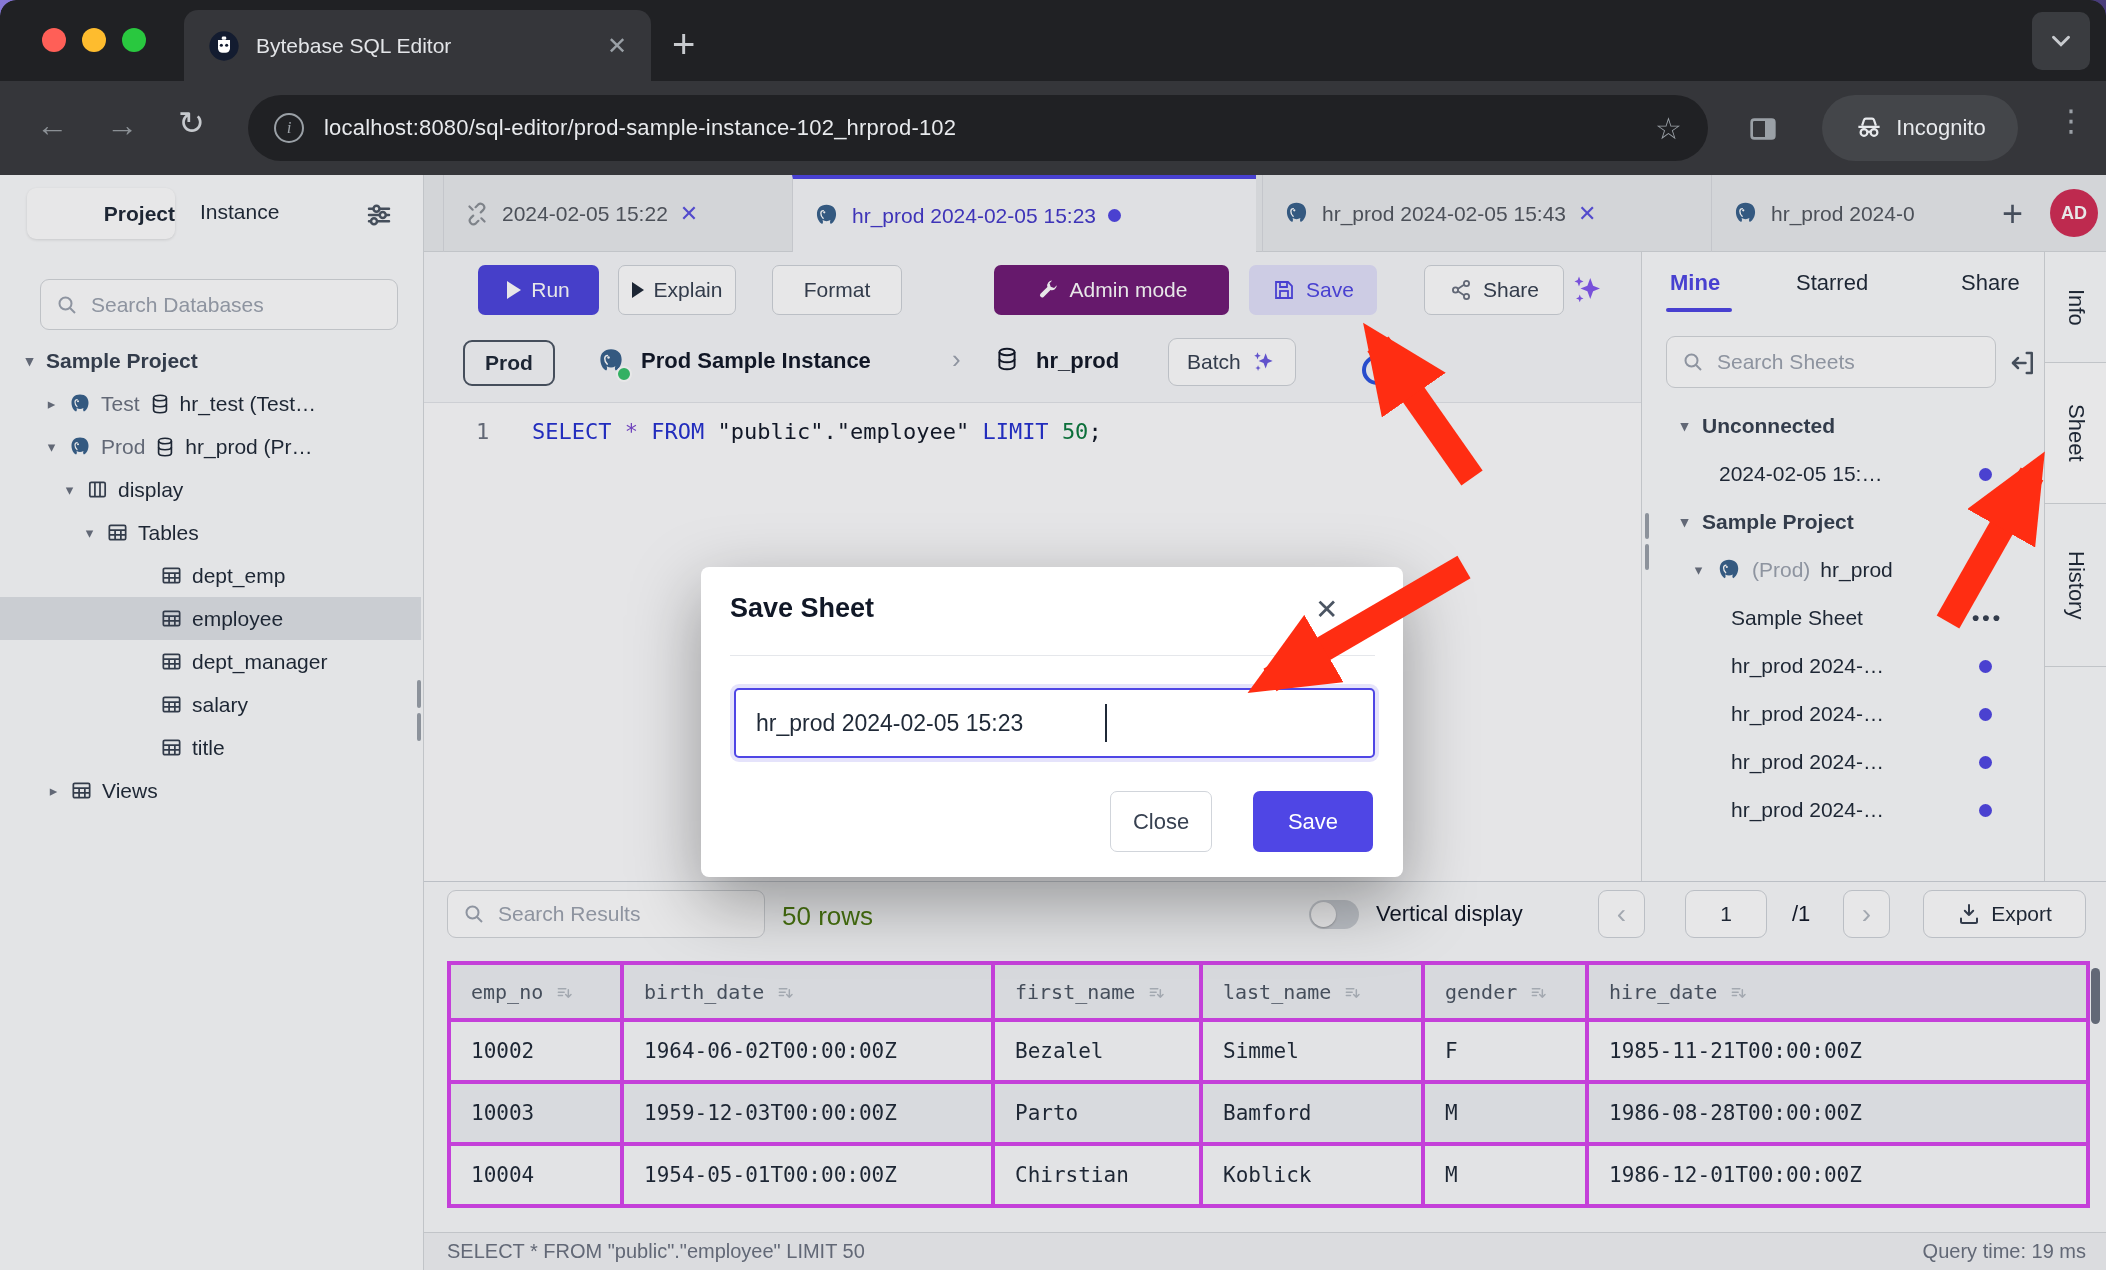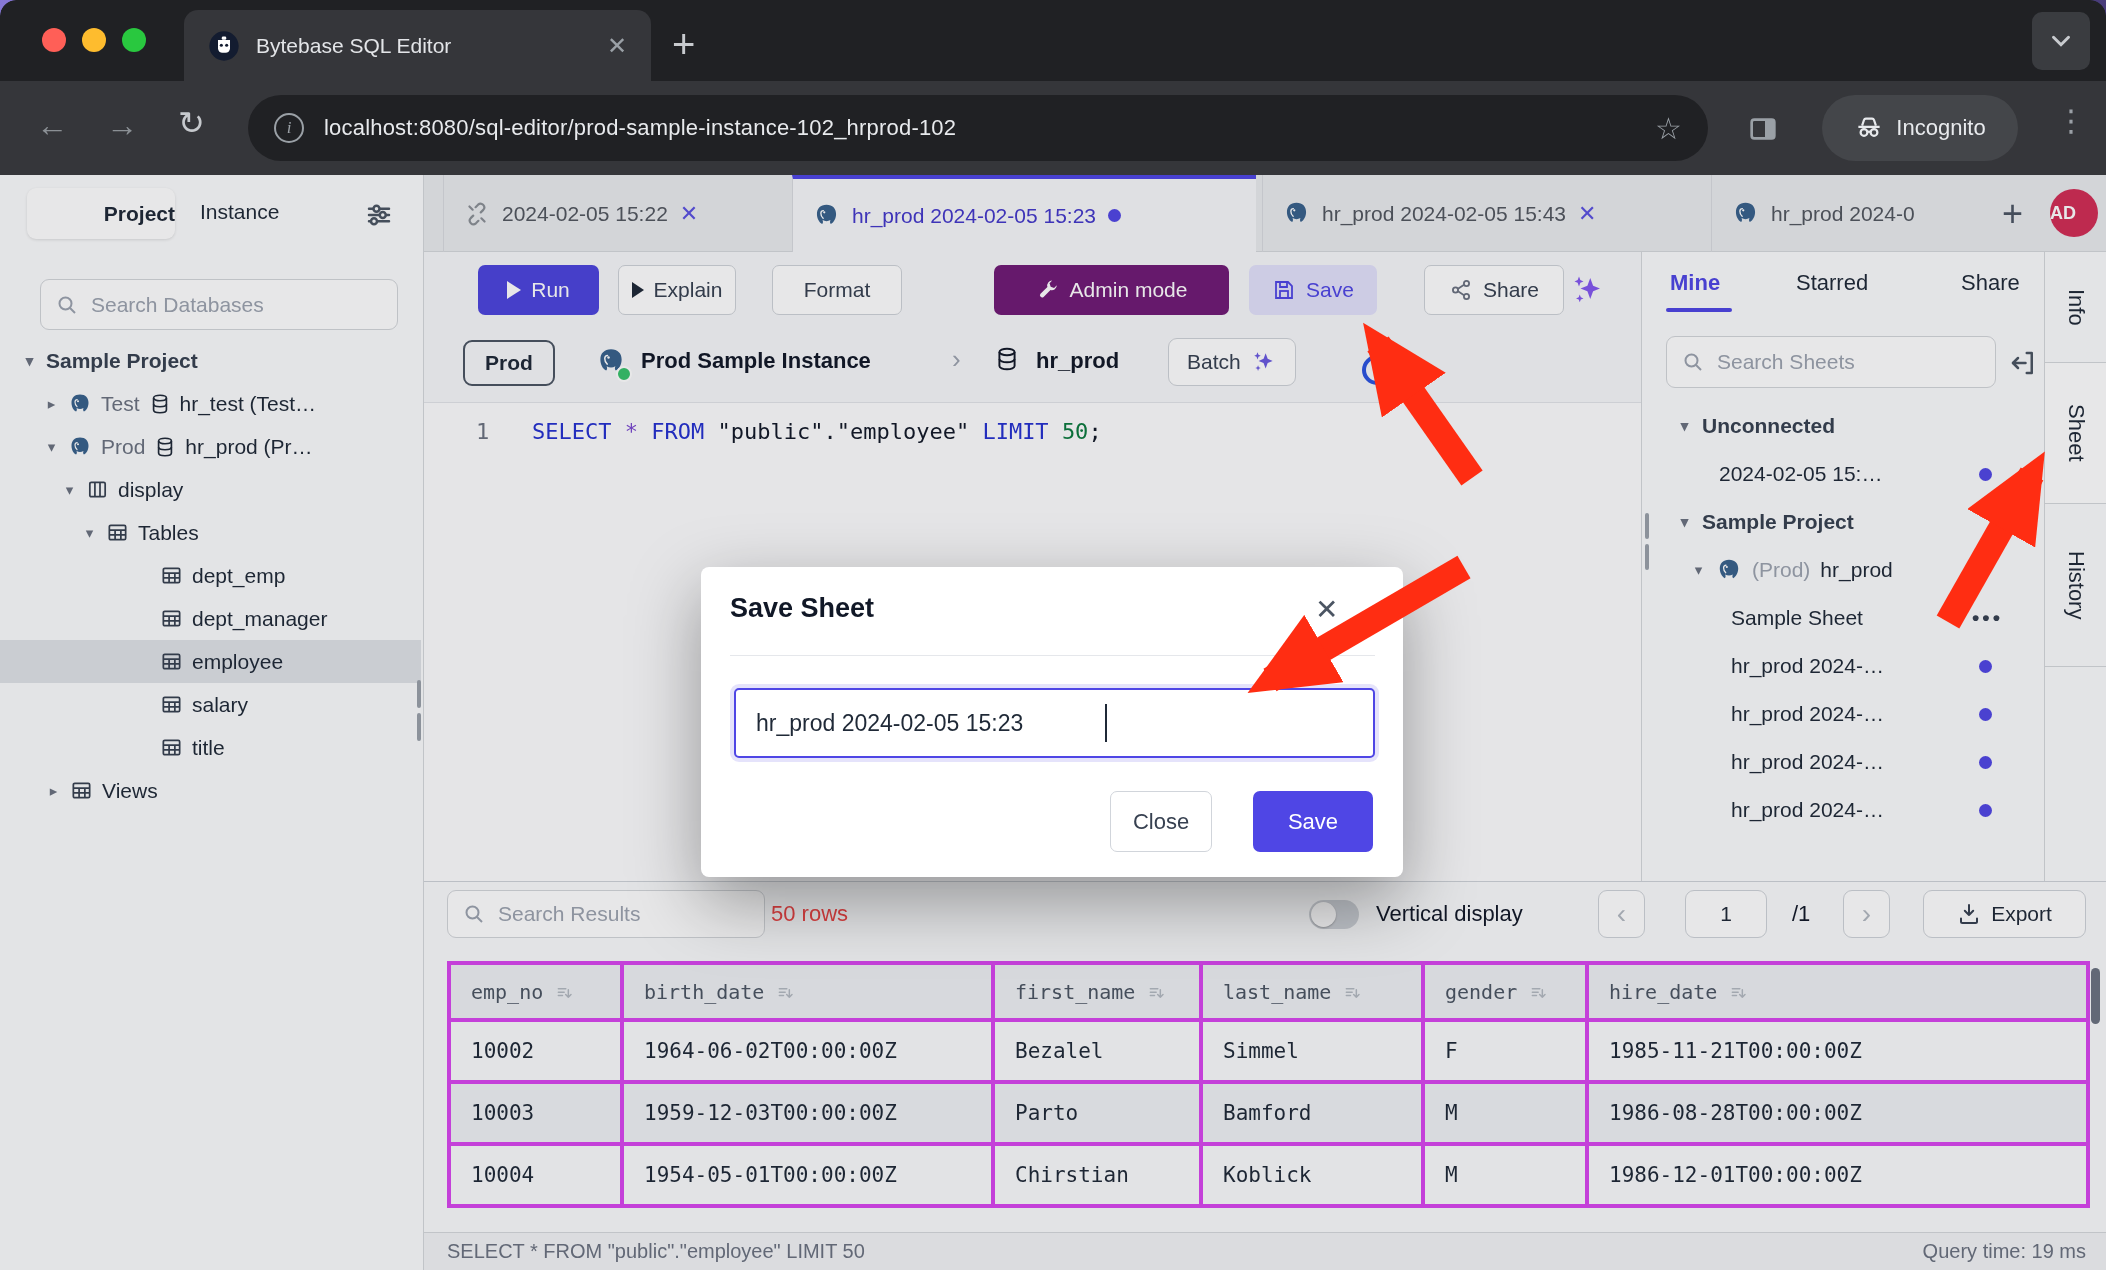--- a/index.html
+++ b/index.html
@@ -256,31 +256,31 @@
               <use href="#i-tbl"></use>
             </svg>
           <span>Tables</span>
         </div>
         <div class="trow" style="padding-left:160px">
           <svg class="ic" style="width:23px;height:23px;color:#374151">
               <use href="#i-tbl"></use>
             </svg>
           <span>dept_emp</span>
         </div>
+        <div class="trow" style="padding-left:160px;background:#dfe2e7">
+          <svg class="ic" style="width:23px;height:23px;color:#374151">
+              <use href="#i-tbl"></use>
+            </svg>
+          <span>employee</span>
+        </div>
         <div class="trow" style="padding-left:160px">
           <svg class="ic" style="width:23px;height:23px;color:#374151">
               <use href="#i-tbl"></use>
             </svg>
           <span>dept_manager</span>
-        </div>
-        <div class="trow" style="padding-left:160px;background:#dfe2e7">
-          <svg class="ic" style="width:23px;height:23px;color:#374151">
-              <use href="#i-tbl"></use>
-            </svg>
-          <span>employee</span>
         </div>
         <div class="trow" style="padding-left:160px">
           <svg class="ic" style="width:23px;height:23px;color:#374151">
               <use href="#i-tbl"></use>
             </svg>
           <span>salary</span>
         </div>
         <div class="trow" style="padding-left:160px">
           <svg class="ic" style="width:23px;height:23px;color:#374151">
               <use href="#i-tbl"></use>
@@ -321,21 +321,21 @@
         <span>hr_prod 2024-02-05 15:43</span>
         <span style="color:#5a51e0;font-size:22px">✕</span>
       </div>
       <div class="etab" style="left:1287px;width:270px;overflow:hidden">
         <svg class="ic" style="width:27px;height:27px">
             <use href="#i-pg"></use>
           </svg>
         <span style="white-space:nowrap">hr_prod 2024-0</span>
       </div>
       <span class="abs" style="left:1578px;top:18px;font-size:36px;color:#4b5563;font-weight:200">+</span>
-      <div class="abs flex" style="left:1626px;top:14px;width:48px;height:48px;border-radius:50%;background:#d22d55;color:#fff;font-size:18px;font-weight:bold;">
+      <div class="abs flex" style="left:1626px;top:14px;width:48px;height:48px;border-radius:50%;background:#d22d55;color:#fff;font-size:18px;font-weight:bold;justify-content:center">
           <span>AD</span>
         </div>
     </div>
 
     <div class="main">
 
       <div class="btn" style="left:54px;width:121px;background:#4c44dd;color:#fff">
         <span style="width:0;height:0;border-left:14px solid #fff;border-top:9px solid transparent;border-bottom:9px solid transparent"></span>
         <span>Run</span>
       </div>
@@ -395,21 +395,21 @@
       </div>
     </div>
 
     <div class="results">
       <div class="inp abs" style="left:23px;top:8px;width:318px;height:48px">
         <svg class="ic" style="width:24px;height:24px;color:#9ca3af">
             <use href="#i-search"></use>
           </svg>
         <span>Search Results</span>
       </div>
-      <span class="abs" style="left:347px;top:19px;font-size:22px;color:#ef4444">50 rows</span>
+      <span class="abs" style="left:358px;top:19px;font-size:26px;color:#4d7c0f">50 rows</span>
 
       <div class="abs" style="left:885px;top:18px;width:50px;height:29px;border-radius:15px;background:#cfd3d8">
         <span class="abs" style="left:2px;top:2px;width:25px;height:25px;border-radius:50%;background:#fff;box-shadow:0 1px 2px rgba(0,0,0,.25)"></span>
       </div>
       <span class="abs" style="left:952px;top:19px;font-size:22px;color:#111827">Vertical display</span>
 
       <div class="rbtn" style="left:1174px;width:47px;color:#b3b9c1">
           <span style="font-size:28px">‹</span>
         </div>
       <div class="rbtn" style="left:1261px;width:82px">

